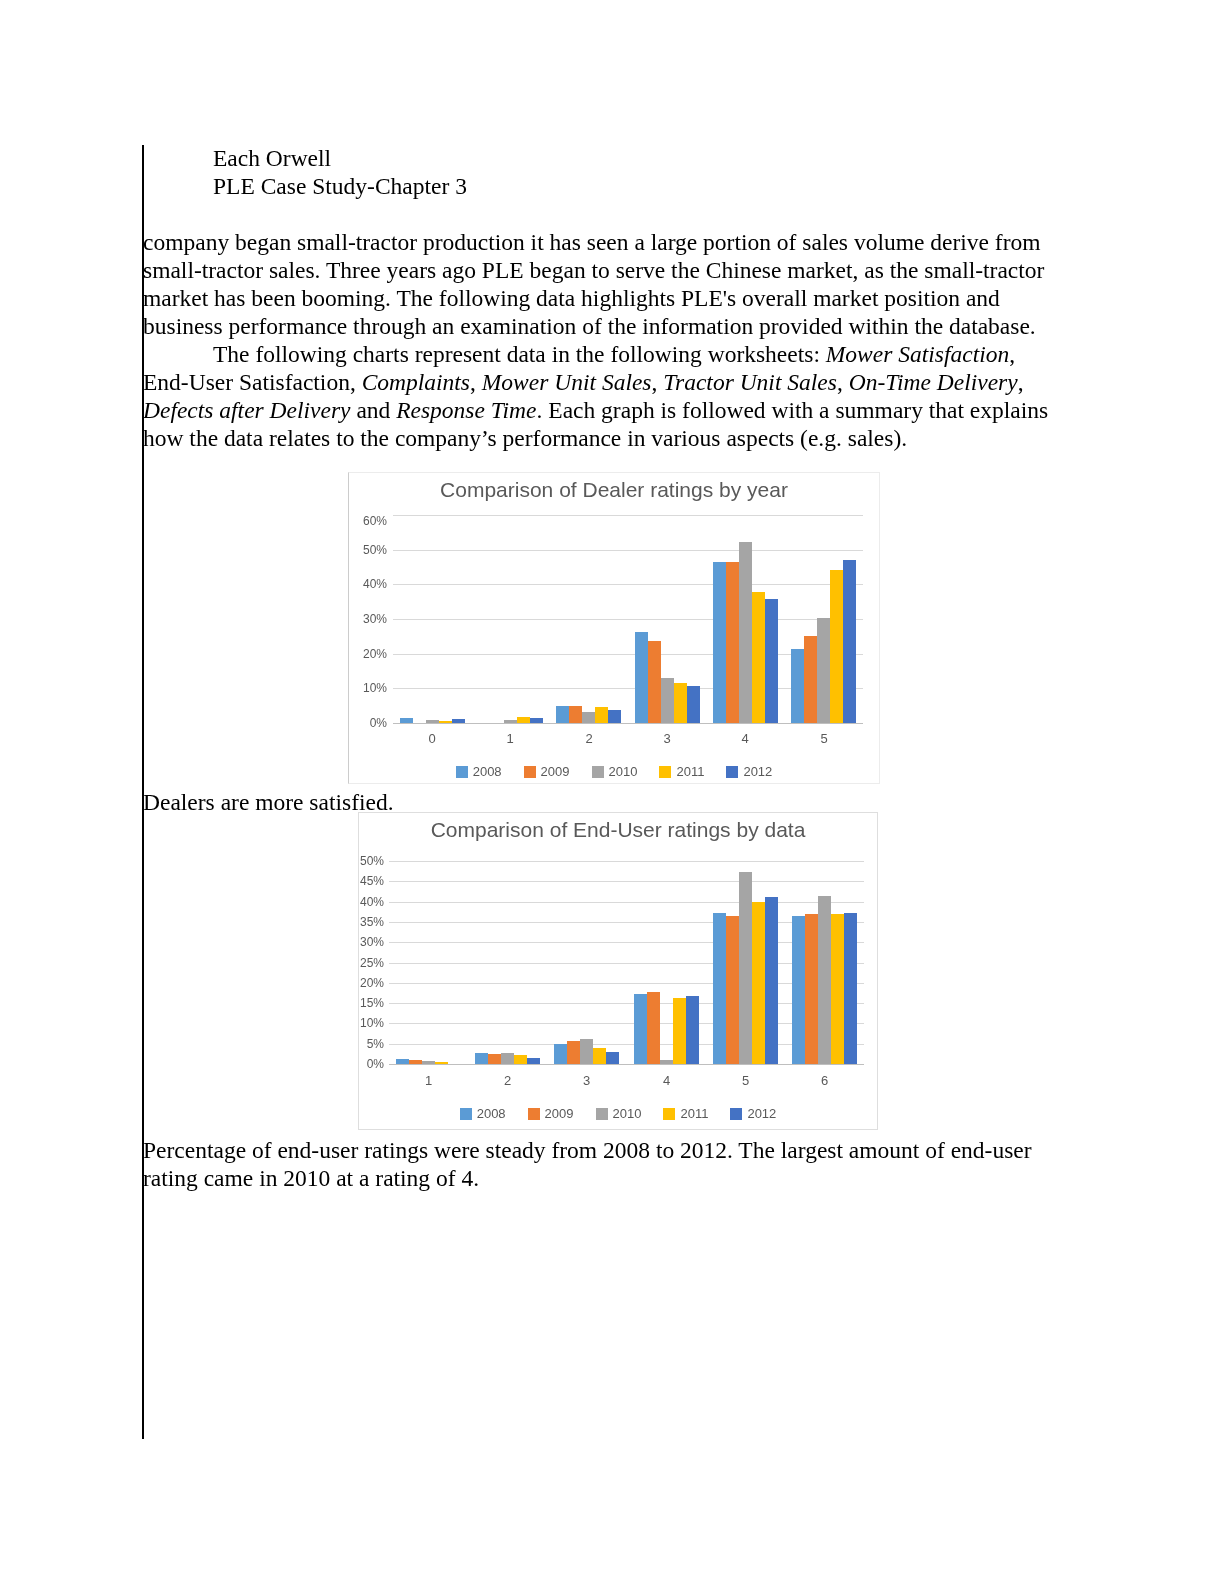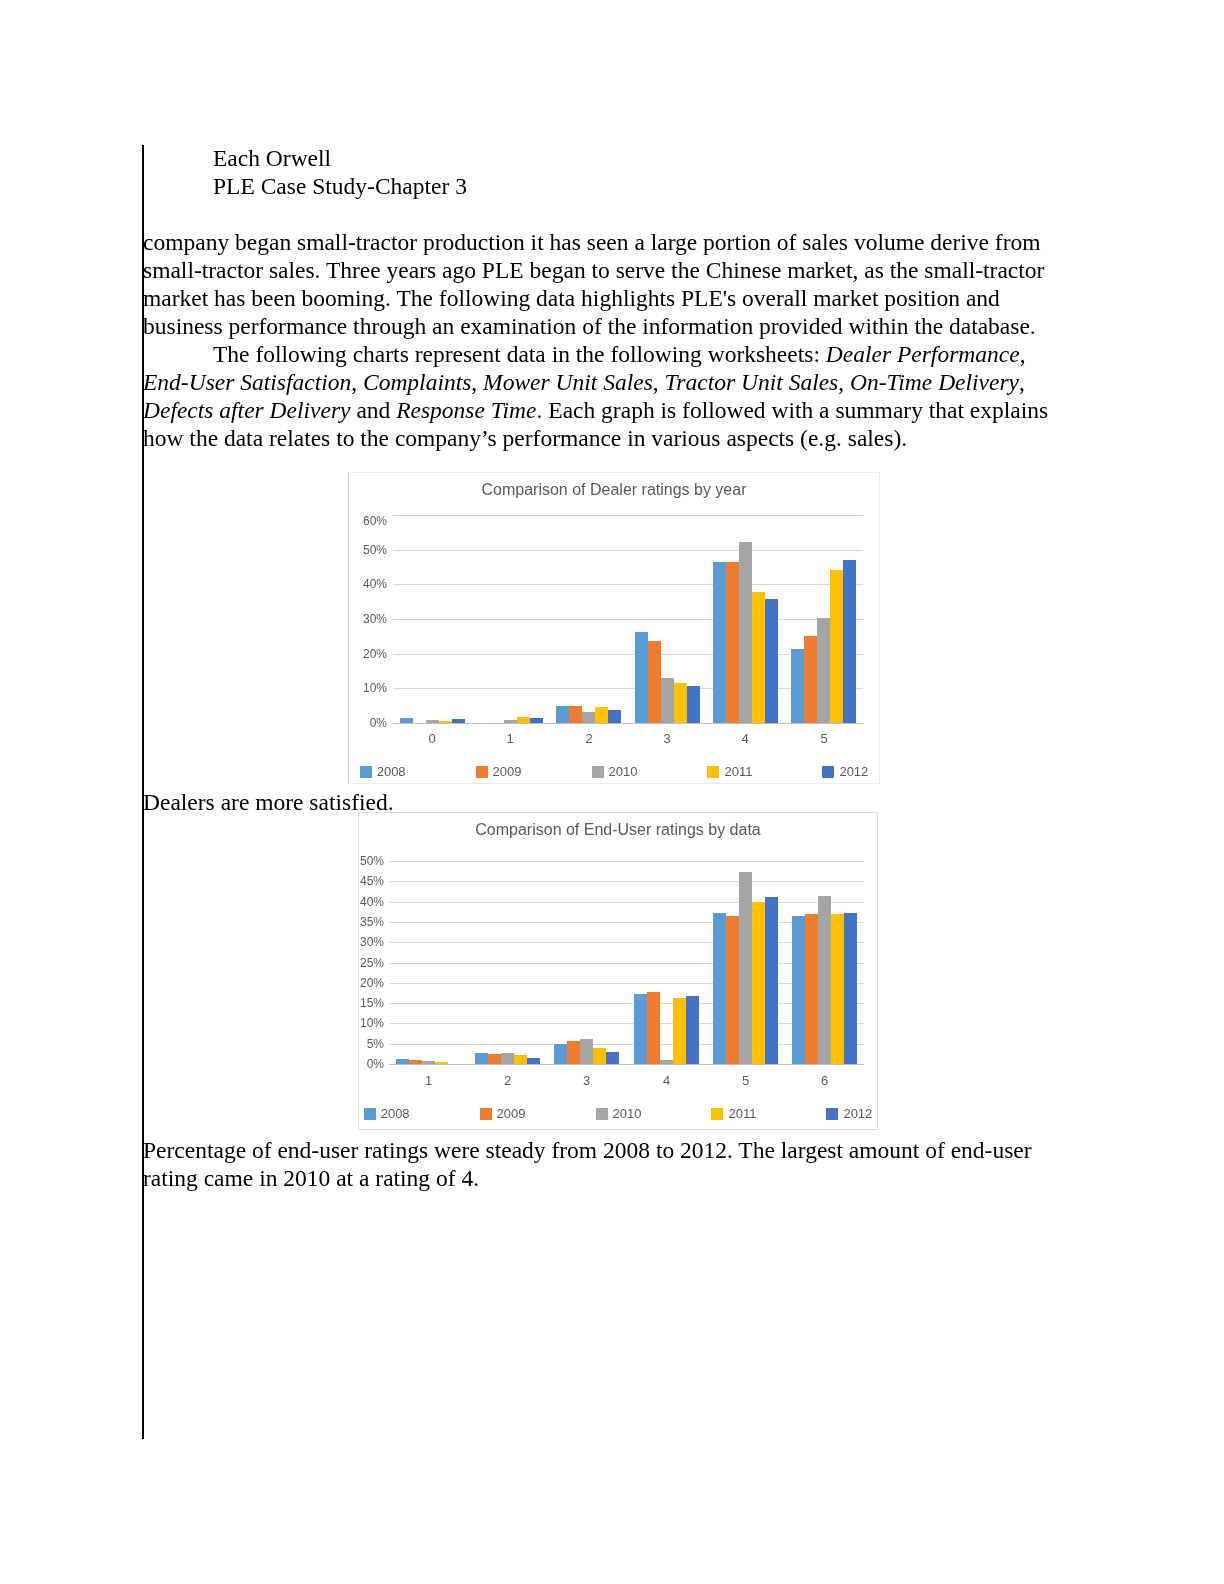--- a/index.html
+++ b/index.html
@@ -7,27 +7,27 @@
         font-family:"Liberation Serif","DejaVu Serif",serif;color:#000;}
   .change-bar{position:absolute;left:142px;top:145px;width:2px;height:1294px;background:#000;}
   .content{position:absolute;left:143px;top:144px;width:912px;font-size:23.5px;line-height:28px;}
   .tline{white-space:nowrap;}
   .indent{padding-left:70px;}
   .spacer{height:28px;}
   .chart-box{position:relative;background:#fff;font-family:"Liberation Sans","DejaVu Sans",sans-serif;
              color:#595959;box-sizing:border-box;}
   #chart1{width:532px;height:312px;margin:20px 0 0 205px;border:1px solid #ececec;border-left-color:#cccccc;}
   #chart2{width:520px;height:318px;margin:-4px 0 0 215px;border:1px solid #dedede;}
-  .chart-title{position:absolute;left:0;right:0;top:3px;text-align:center;font-size:16px;color:#595959;}
+  .chart-title{position:absolute;left:0;right:0;top:3px;text-align:center;font-size:21px;color:#595959;}
   .grid-line{position:absolute;height:1px;background:#d9d9d9;}
   .axis-line{position:absolute;height:1px;background:#bfbfbf;}
   .ytick{position:absolute;width:44px;height:16px;line-height:16px;text-align:right;font-size:12px;color:#595959;}
   .xtick{position:absolute;height:16px;line-height:16px;text-align:center;font-size:13px;color:#595959;}
   .bar{position:absolute;}
-  .legend{position:absolute;left:0;right:0;display:flex;justify-content:center;align-items:flex-start;gap:48px;}
+  .legend{position:absolute;left:0;right:0;display:flex;justify-content:center;align-items:flex-start;}
   .legend-item{display:flex;align-items:center;margin:0 11px;}
   .legend-swatch{width:12px;height:12px;margin-right:5px;}
   .legend-label{font-size:13px;color:#595959;}
   .caption{margin-left:0;}
   #caption1{margin-top:4px;}
   #caption2{margin-top:6px;}
 </style>
 </head>
 <body>
 
@@ -39,22 +39,22 @@
     <div class="tline indent">PLE Case Study-Chapter 3</div>
     <div class="spacer"></div>
 
     <div>
         <div class="tline"><span>company began small-tractor production it has seen a large portion of sales volume derive from</span></div>
         <div class="tline"><span>small-tractor sales. Three years ago PLE began to serve the Chinese market, as the small-tractor</span></div>
         <div class="tline"><span>market has been booming. The following data highlights PLE's overall market position and</span></div>
         <div class="tline"><span>business performance through an examination of the information provided within the database.</span></div>
       </div>
     <div>
-        <div class="tline indent"><span>The following charts represent data in the following worksheets: </span><span style="font-style: italic;">Dealer Performance</span><span>,</span></div>
-        <div class="tline"><span style="font-style: italic;">End-User Satisfaction</span><span>, </span><span style="font-style: italic;">Complaints</span><span>, </span><span style="font-style: italic;">Mower Unit Sales</span><span>, </span><span style="font-style: italic;">Tractor Unit Sales</span><span>, </span><span style="font-style: italic;">On-Time Delivery</span><span>,</span></div>
+        <div class="tline indent"><span>The following charts represent data in the following worksheets: </span><span style="font-style: italic;">Mower Satisfaction</span><span>,</span></div>
+        <div class="tline"><span style="">End-User Satisfaction</span><span>, </span><span style="font-style: italic;">Complaints</span><span>, </span><span style="font-style: italic;">Mower Unit Sales</span><span>, </span><span style="font-style: italic;">Tractor Unit Sales</span><span>, </span><span style="font-style: italic;">On-Time Delivery</span><span>,</span></div>
         <div class="tline"><span style="font-style: italic;">Defects after Delivery</span><span> and </span><span style="font-style: italic;">Response Time</span><span>. Each graph is followed with a summary that explains</span></div>
         <div class="tline"><span>how the data relates to the company’s performance in various aspects (e.g. sales).</span></div>
       </div>
 
     <div class="chart-box" id="chart1">
       <div class="chart-title">Comparison of Dealer ratings by year</div>
     <div class="axis-line" style="left: 44px; width: 470px; top: 250px;"></div>
         <div class="ytick" style="left: -6px; top: 242px;">0%</div>
         <div class="grid-line" style="left: 44px; width: 470px; top: 215px;"></div>
         <div class="ytick" style="left: -6px; top: 207px;">10%</div>

